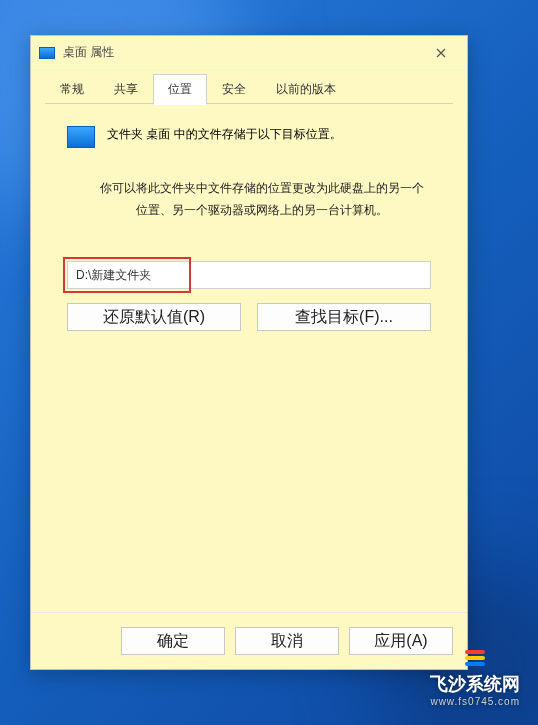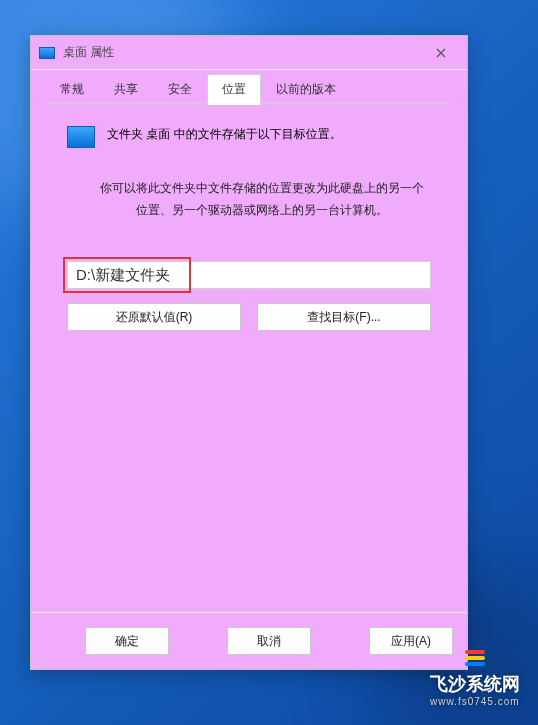--- a/index.html
+++ b/index.html
@@ -24,21 +24,21 @@
     }
     .bg-shape1 { width: 300px; height: 300px; background: #3d8ae5; top: -80px; left: -60px; }
     .bg-shape2 { width: 200px; height: 200px; background: #0d3f8a; bottom: -40px; right: -40px; }
 
     .dialog {
       position: absolute;
       top: 35px;
       left: 30px;
       width: 438px;
       height: 635px;
-      background: #f0abfc;
+      background: #fef9c3;
       border: 1px solid #c0c0c0;
       box-shadow: 0 4px 20px rgba(0,0,0,0.25);
       display: flex;
       flex-direction: column;
     }
     .titlebar {
       height: 34px;
       display: flex;
       align-items: center;
       padding: 0 8px;
@@ -120,21 +120,21 @@
 
     .path-input-wrap {
       position: relative;
       margin-bottom: 14px;
     }
     .path-input {
       width: 100%;
       height: 28px;
       border: 1px solid #d0d0d0;
       padding: 0 8px;
-      font-size: 15px;
+      font-size: 12px;
       font-family: inherit;
       color: #333;
       outline: none;
     }
     .highlight-box {
       position: absolute;
       top: -4px;
       left: -4px;
       width: 128px;
       height: 36px;
@@ -145,36 +145,35 @@
     .btn-row {
       display: flex;
       gap: 16px;
     }
     .btn {
       flex: 1;
       height: 28px;
       border: 1px solid #c8c8c8;
       background: #fdfdfd;
       cursor: pointer;
-      font-size: 12px;
+      font-size: 16px;
       font-family: inherit;
       color: #222;
     }
 
     .footer {
       display: flex;
       justify-content: flex-end;
       gap: 10px;
       padding: 14px;
       border-top: 1px solid #e8e8e8;
     }
     .footer .btn {
       flex: 0 0 auto;
-      width: 84px;
-      margin-left: 48px;
+      width: 104px;
     }
 
     .watermark {
       position: absolute;
       bottom: 18px;
       right: 18px;
       color: #fff;
       font-size: 18px;
       font-weight: bold;
       text-shadow: 0 0 4px rgba(0,0,0,0.5);
@@ -191,20 +190,21 @@
     .wm-bar { width: 20px; height: 4px; border-radius: 2px; }
     .wm-bar.r { background: #ff3b30; }
     .wm-bar.y { background: #ffcc00; }
     .wm-bar.b { background: #007aff; }
     .wm-sub {
       font-size: 10px;
       font-weight: normal;
       color: #d0d0d0;
       letter-spacing: 1px;
       display: block;
+      text-align: right;
     }
   </style>
 </head>
 <body>
 
 <div class="background">
   <div class="bg-shape bg-shape1"></div>
   <div class="bg-shape bg-shape2"></div>
 </div>
 
@@ -216,22 +216,22 @@
     <div class="close-btn">
       <svg width="10" height="10" viewBox="0 0 10 10">
         <path d="M1 1 L9 9 M9 1 L1 9" stroke="currentColor" stroke-width="1.2" fill="none"></path>
       </svg>
     </div>
   </div>
 
   <div class="tabs">
     <div class="tab">常规</div>
     <div class="tab">共享</div>
+    <div class="tab active">位置</div>
     <div class="tab">安全</div>
-    <div class="tab active">位置</div>
     <div class="tab">以前的版本</div>
   </div>
 
   <div class="content">
 
     <div class="row1">
       <div class="folder-icon"></div>
       <div>文件夹 桌面 中的文件存储于以下目标位置。</div>
     </div>
 

